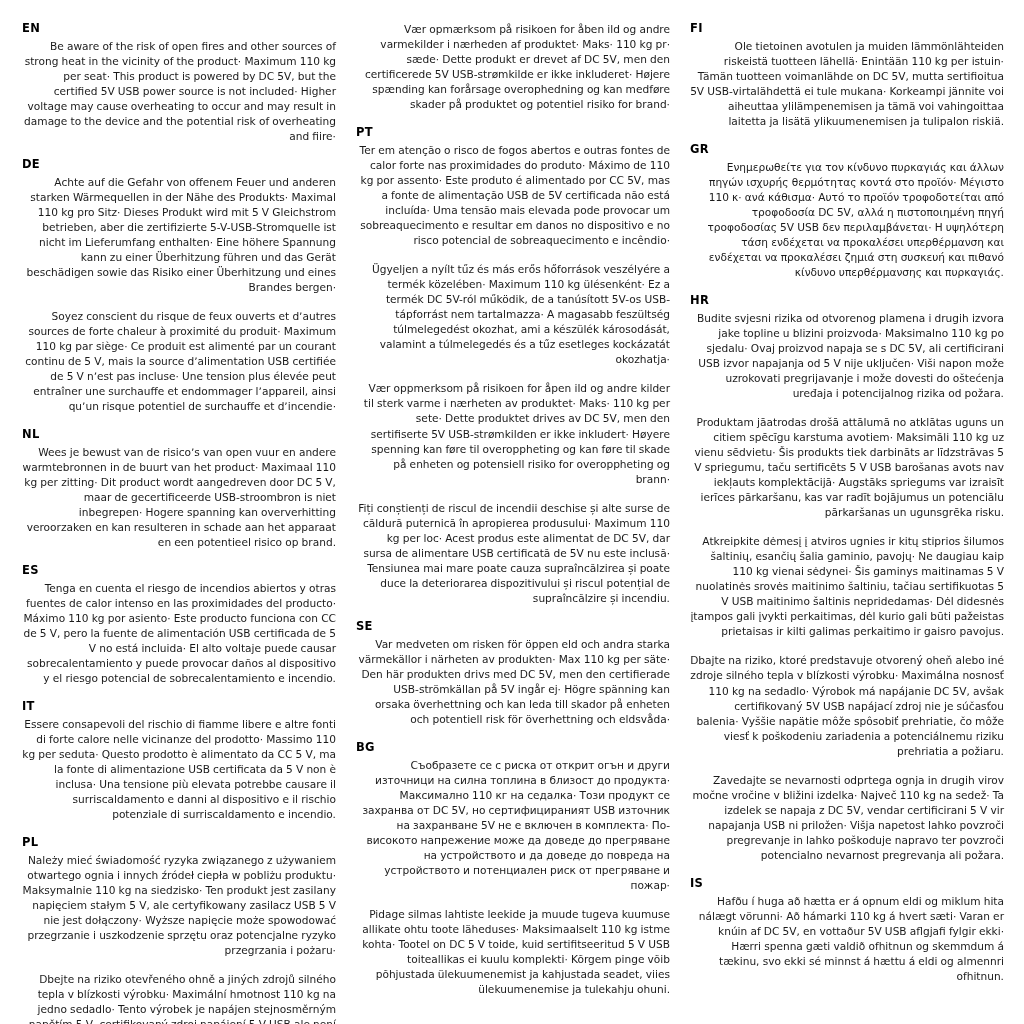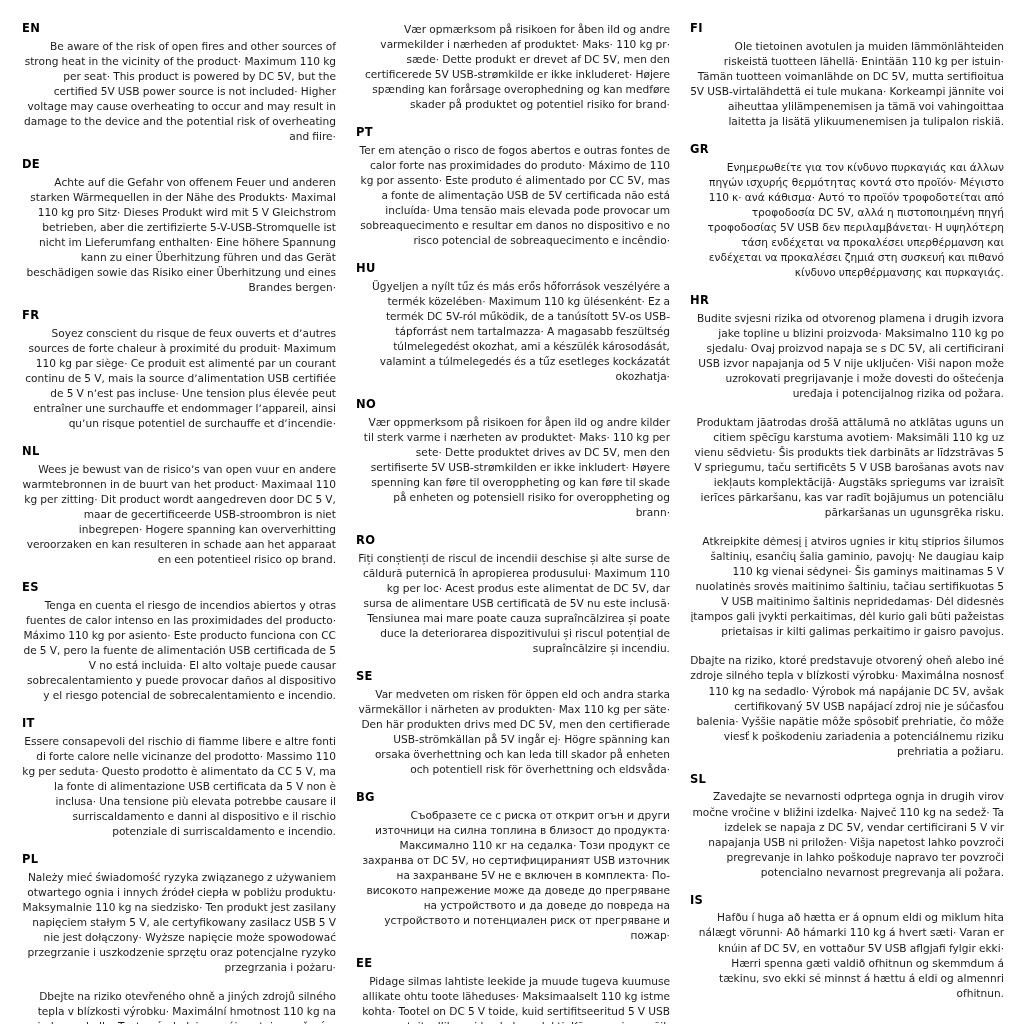--- a/index.html
+++ b/index.html
@@ -61,21 +61,20 @@
     <div class="column">
       <div class="entry">
         <div class="lang">EN</div>
         <p class="body-text">Be aware of the risk of open fires and other sources of strong heat in the vicinity of the product· Maximum 110 kg per seat· This product is powered by DC 5V, but the certified 5V USB power source is not included· Higher voltage may cause overheating to occur and may result in damage to the device and the potential risk of overheating and fiire·</p>
       </div>
       <div class="entry">
         <div class="lang">DE</div>
         <p class="body-text">Achte auf die Gefahr von offenem Feuer und anderen starken Wärmequellen in der Nähe des Produkts· Maximal 110 kg pro Sitz· Dieses Produkt wird mit 5 V Gleichstrom betrieben, aber die zertifizierte 5-V-USB-Stromquelle ist nicht im Lieferumfang enthalten· Eine höhere Spannung kann zu einer Überhitzung führen und das Gerät beschädigen sowie das Risiko einer Überhitzung und eines Brandes bergen·</p>
       </div>
       <div class="entry">
-        <div class="lang">FR</div>
         <p class="body-text">Soyez conscient du risque de feux ouverts et dʼautres sources de forte chaleur à proximité du produit· Maximum 110 kg par siège· Ce produit est alimenté par un courant continu de 5 V, mais la source dʼalimentation USB certifiée de 5 V nʼest pas incluse· Une tension plus élevée peut entraîner une surchauffe et endommager lʼappareil, ainsi quʼun risque potentiel de surchauffe et dʼincendie·</p>
       </div>
       <div class="entry">
         <div class="lang">NL</div>
         <p class="body-text">Wees je bewust van de risicoʼs van open vuur en andere warmtebronnen in de buurt van het product· Maximaal 110 kg per zitting· Dit product wordt aangedreven door DC 5 V, maar de gecertificeerde USB-stroombron is niet inbegrepen· Hogere spanning kan oververhitting veroorzaken en kan resulteren in schade aan het apparaat en een potentieel risico op brand.</p>
       </div>
       <div class="entry">
         <div class="lang">ES</div>
         <p class="body-text">Tenga en cuenta el riesgo de incendios abiertos y otras fuentes de calor intenso en las proximidades del producto· Máximo 110 kg por asiento· Este producto funciona con CC de 5 V, pero la fuente de alimentación USB certificada de 5 V no está incluida· El alto voltaje puede causar sobrecalentamiento y puede provocar daños al dispositivo y el riesgo potencial de sobrecalentamiento e incendio.</p>
       </div>
@@ -94,41 +93,37 @@
 
     <div class="column">
       <div class="entry">
         <p class="body-text">Vær opmærksom på risikoen for åben ild og andre varmekilder i nærheden af produktet· Maks· 110 kg pr· sæde· Dette produkt er drevet af DC 5V, men den certificerede 5V USB-strømkilde er ikke inkluderet· Højere spænding kan forårsage overophedning og kan medføre skader på produktet og potentiel risiko for brand·</p>
       </div>
       <div class="entry">
         <div class="lang">PT</div>
         <p class="body-text">Ter em atenção o risco de fogos abertos e outras fontes de calor forte nas proximidades do produto· Máximo de 110 kg por assento· Este produto é alimentado por CC 5V, mas a fonte de alimentação USB de 5V certificada não está incluída· Uma tensão mais elevada pode provocar um sobreaquecimento e resultar em danos no dispositivo e no risco potencial de sobreaquecimento e incêndio·</p>
       </div>
       <div class="entry">
-        <div class="lang">HU</div>
         <p class="body-text">Ügyeljen a nyílt tűz és más erős hőforrások veszélyére a termék közelében· Maximum 110 kg ülésenként· Ez a termék DC 5V-ról működik, de a tanúsított 5V-os USB-tápforrást nem tartalmazza· A magasabb feszültség túlmelegedést okozhat, ami a készülék károsodását, valamint a túlmelegedés és a tűz esetleges kockázatát okozhatja·</p>
       </div>
       <div class="entry">
-        <div class="lang">NO</div>
         <p class="body-text">Vær oppmerksom på risikoen for åpen ild og andre kilder til sterk varme i nærheten av produktet· Maks· 110 kg per sete· Dette produktet drives av DC 5V, men den sertifiserte 5V USB-strømkilden er ikke inkludert· Høyere spenning kan føre til overoppheting og kan føre til skade på enheten og potensiell risiko for overoppheting og brann·</p>
       </div>
       <div class="entry">
-        <div class="lang">RO</div>
         <p class="body-text">Fiți conștienți de riscul de incendii deschise și alte surse de căldură puternică în apropierea produsului· Maximum 110 kg per loc· Acest produs este alimentat de DC 5V, dar sursa de alimentare USB certificată de 5V nu este inclusă· Tensiunea mai mare poate cauza supraîncălzirea și poate duce la deteriorarea dispozitivului și riscul potențial de supraîncălzire și incendiu.</p>
       </div>
       <div class="entry">
         <div class="lang">SE</div>
         <p class="body-text">Var medveten om risken för öppen eld och andra starka värmekällor i närheten av produkten· Max 110 kg per säte· Den här produkten drivs med DC 5V, men den certifierade USB-strömkällan på 5V ingår ej· Högre spänning kan orsaka överhettning och kan leda till skador på enheten och potentiell risk för överhettning och eldsvåda·</p>
       </div>
       <div class="entry">
         <div class="lang">BG</div>
         <p class="body-text">Съобразете се с риска от открит огън и други източници на силна топлина в близост до продукта· Максимално 110 кг на седалка· Този продукт се захранва от DC 5V, но сертифицираният USB източник на захранване 5V не е включен в комплекта· По-високото напрежение може да доведе до прегряване на устройството и да доведе до повреда на устройството и потенциален риск от прегряване и пожар·</p>
       </div>
       <div class="entry">
-        <div class="lang">EE</div>
         <p class="body-text">Pidage silmas lahtiste leekide ja muude tugeva kuumuse allikate ohtu toote läheduses· Maksimaalselt 110 kg istme kohta· Tootel on DC 5 V toide, kuid sertifitseeritud 5 V USB toiteallikas ei kuulu komplekti· Kõrgem pinge võib põhjustada ülekuumenemist ja kahjustada seadet, viies ülekuumenemise ja tulekahju ohuni.</p>
       </div>
     </div>
 
     <div class="column">
       <div class="entry">
         <div class="lang">FI</div>
         <p class="body-text">Ole tietoinen avotulen ja muiden lämmönlähteiden riskeistä tuotteen lähellä· Enintään 110 kg per istuin· Tämän tuotteen voimanlähde on DC 5V, mutta sertifioitua 5V USB-virtalähdettä ei tule mukana· Korkeampi jännite voi aiheuttaa ylilämpenemisen ja tämä voi vahingoittaa laitetta ja lisätä ylikuumenemisen ja tulipalon riskiä.</p>
       </div>
       <div class="entry">
@@ -142,21 +137,20 @@
       <div class="entry">
         <p class="body-text">Produktam jāatrodas drošā attālumā no atklātas uguns un citiem spēcīgu karstuma avotiem· Maksimāli 110 kg uz vienu sēdvietu· Šis produkts tiek darbināts ar līdzstrāvas 5 V spriegumu, taču sertificēts 5 V USB barošanas avots nav iekļauts komplektācijā· Augstāks spriegums var izraisīt ierīces pārkaršanu, kas var radīt bojājumus un potenciālu pārkaršanas un ugunsgrēka risku.</p>
       </div>
       <div class="entry">
         <p class="body-text">Atkreipkite dėmesį į atviros ugnies ir kitų stiprios šilumos šaltinių, esančių šalia gaminio, pavojų· Ne daugiau kaip 110 kg vienai sėdynei· Šis gaminys maitinamas 5 V nuolatinės srovės maitinimo šaltiniu, tačiau sertifikuotas 5 V USB maitinimo šaltinis nepridedamas· Dėl didesnės įtampos gali įvykti perkaitimas, dėl kurio gali būti pažeistas prietaisas ir kilti galimas perkaitimo ir gaisro pavojus.</p>
       </div>
       <div class="entry">
         <p class="body-text">Dbajte na riziko, ktoré predstavuje otvorený oheň alebo iné zdroje silného tepla v blízkosti výrobku· Maximálna nosnosť 110 kg na sedadlo· Výrobok má napájanie DC 5V, avšak certifikovaný 5V USB napájací zdroj nie je súčasťou balenia· Vyššie napätie môže spôsobiť prehriatie, čo môže viesť k poškodeniu zariadenia a potenciálnemu riziku prehriatia a požiaru.</p>
       </div>
       <div class="entry">
-        <div class="lang">SL</div>
         <p class="body-text">Zavedajte se nevarnosti odprtega ognja in drugih virov močne vročine v bližini izdelka· Največ 110 kg na sedež· Ta izdelek se napaja z DC 5V, vendar certificirani 5 V vir napajanja USB ni priložen· Višja napetost lahko povzroči pregrevanje in lahko poškoduje napravo ter povzroči potencialno nevarnost pregrevanja ali požara.</p>
       </div>
       <div class="entry">
         <div class="lang">IS</div>
         <p class="body-text">Hafðu í huga að hætta er á opnum eldi og miklum hita nálægt vörunni· Að hámarki 110 kg á hvert sæti· Varan er knúin af DC 5V, en vottaður 5V USB aflgjafi fylgir ekki· Hærri spenna gæti valdið ofhitnun og skemmdum á tækinu, svo ekki sé minnst á hættu á eldi og almennri ofhitnun.</p>
       </div>
     </div>
 
   </div>
 </div>

